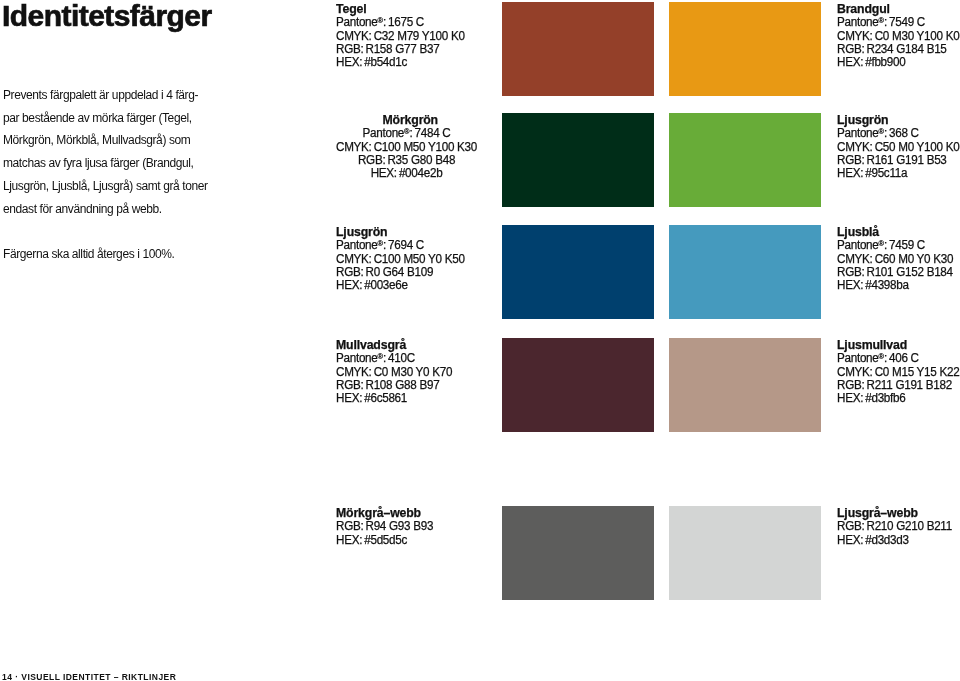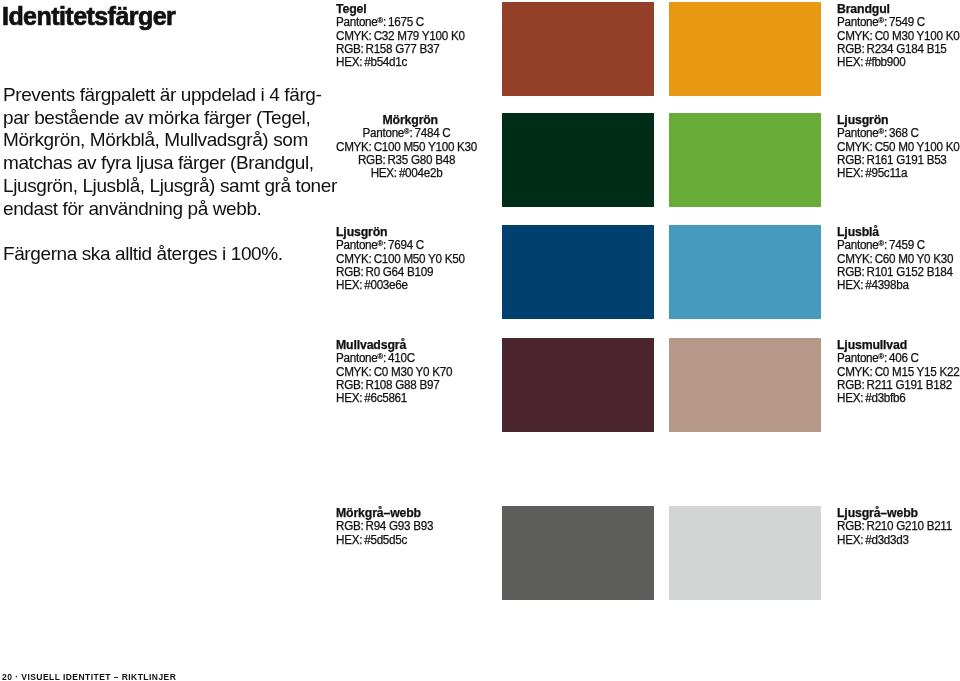--- a/index.html
+++ b/index.html
@@ -1,24 +1,24 @@
 <!DOCTYPE html>
 <html lang="sv"><head>
 <meta charset="utf-8">
 <title>Identitetsfarger</title>
 <style>
   html,body{margin:0;padding:0;background:#fff;}
   body{width:960px;height:681px;font-family:"Liberation Sans",sans-serif;overflow:hidden;
        color:#111111;}
   .page{position:relative;width:960px;height:681px;background:#fff;}
 
-  .title{position:absolute;transform:translateZ(0);left:2px;top:4.2px;margin:0;font-size:25px;font-weight:bold;
+  .title{position:absolute;transform:translateZ(0);left:2px;top:4.2px;margin:0;font-size:30px;font-weight:bold;
          letter-spacing:-0.55px;line-height:24px;-webkit-text-stroke:0.68px #0f0f0f;}
 
-  .intro{position:absolute;transform:translateZ(0);left:3px;top:84px;width:340px;font-size:19px;
+  .intro{position:absolute;transform:translateZ(0);left:3px;top:84px;width:340px;font-size:12px;
          letter-spacing:-0.4px;line-height:22.72px;}
   .intro p{margin:0;}
   .intro p + p{margin-top:22.4px;}
 
   .footer{position:absolute;transform:translateZ(0);left:2px;top:673px;font-size:8.5px;font-weight:bold;
           letter-spacing:0.45px;line-height:9px;}
 
   .sw{position:absolute;}
   .info{position:absolute;transform:translateZ(0);font-size:12.3px;letter-spacing:-0.3px;
         line-height:13.35px;white-space:nowrap;-webkit-text-stroke:0.25px #111111;}
@@ -121,14 +121,14 @@
       </div>
       <div class="sw" style="left: 502px; top: 506px; width: 152px; height: 94px; background-color: rgb(93, 93, 92);"></div>
       <div class="sw" style="left: 669px; top: 506px; width: 152px; height: 94px; background-color: rgb(211, 213, 212);"></div>
       <div class="info" style="left:837px;top:507px;">
         <span class="nm">Ljusgrå–webb</span>
         <span class="ln"><span class="lbl">RGB:</span> <span>R210 G210 B211</span></span>
         <span class="ln"><span class="lbl">HEX:</span> <span>#d3d3d3</span></span>
       </div>
     </div>
 
-  <div class="footer">20 · VISUELL IDENTITET – RIKTLINJER</div>
+  <div class="footer">14 · VISUELL IDENTITET – RIKTLINJER</div>
 </div>
 
 </body></html>

